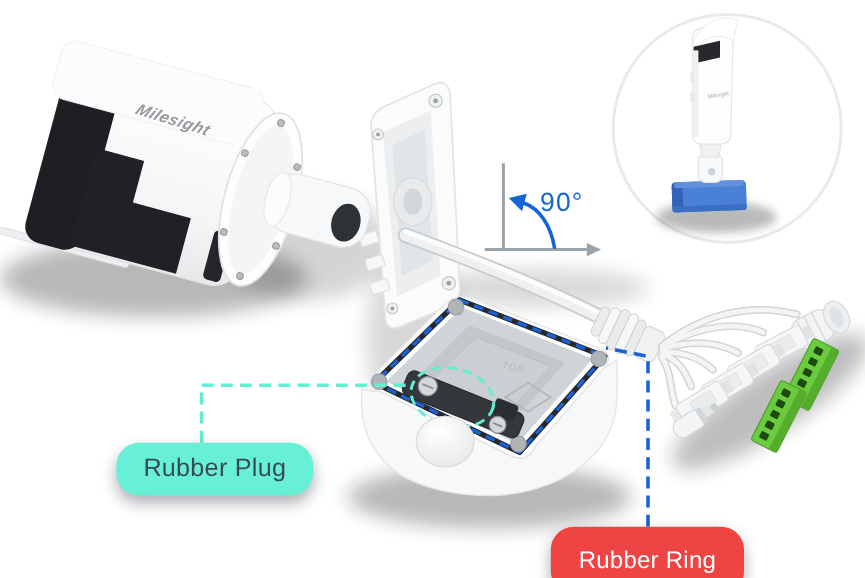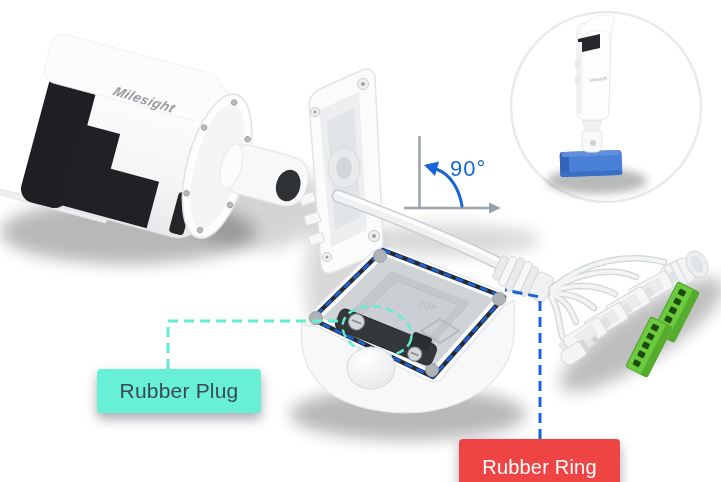--- a/index.html
+++ b/index.html
@@ -3,21 +3,21 @@
 <meta charset="utf-8">
 <style>
   html,body { margin:0; padding:0; background:#ffffff; }
   .stage {
     position:relative; width:721px; height:482px; background:#ffffff;
     overflow:hidden; font-family:"Liberation Sans", sans-serif;
   }
   .stage svg { position:absolute; left:0; top:0; }
   .callout {
     position:absolute; display:flex; align-items:center; justify-content:center;
-    border-radius:4px; font-weight:500; letter-spacing:.2px;
+    border-radius:19px; font-weight:500; letter-spacing:.2px;
     box-shadow:0 6px 12px rgba(12,18,28,.35);
   }
   .callout.plug {
     left:97px; top:369px; width:164px; height:44px;
     background:#68F0D6; color:#3A4A52; font-size:21px;
   }
   .callout.ring {
     left:459px; top:439px; width:161px; height:56px;
     background:#ef4444; color:#ffffff; font-size:20px;
   }

